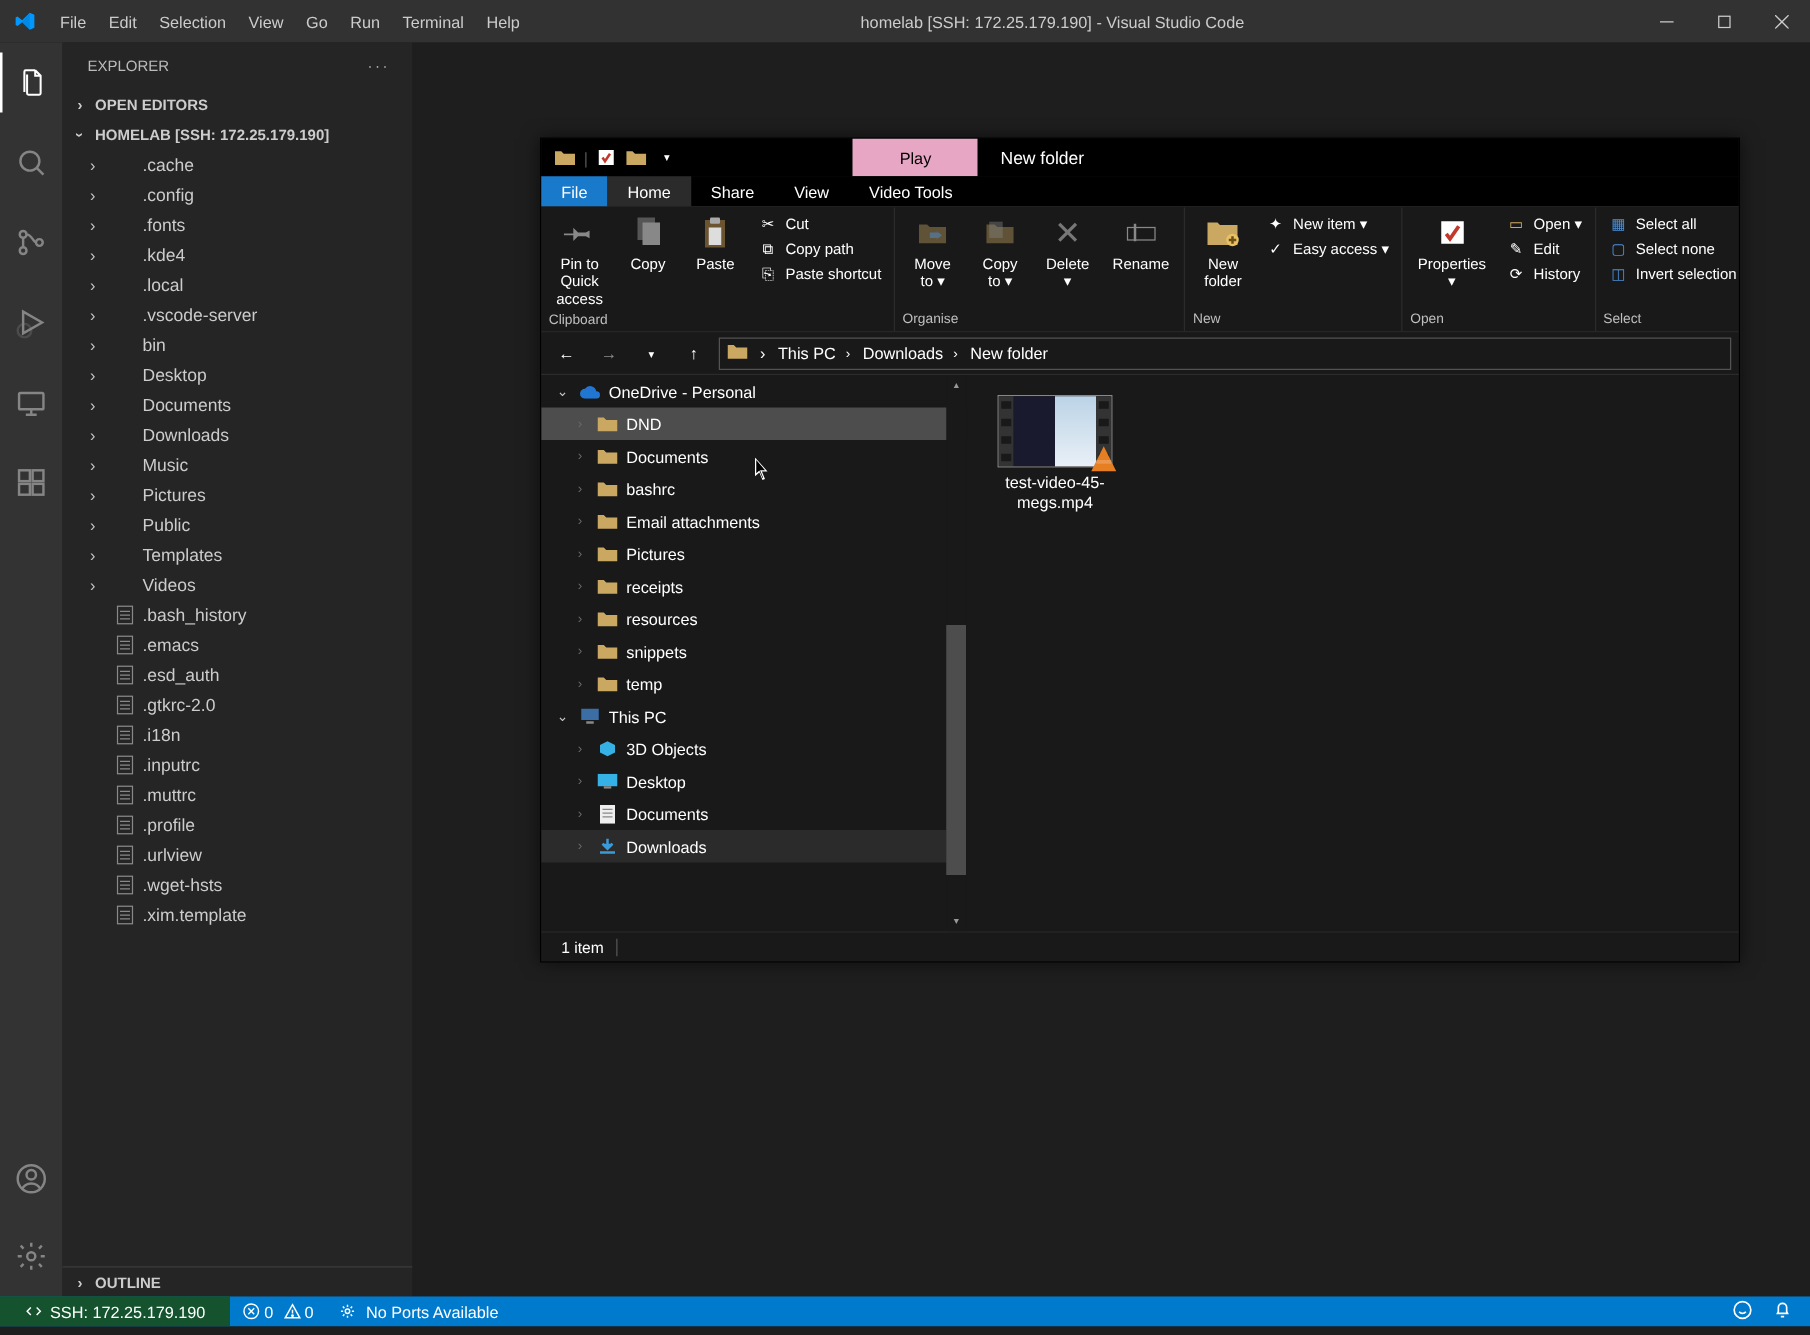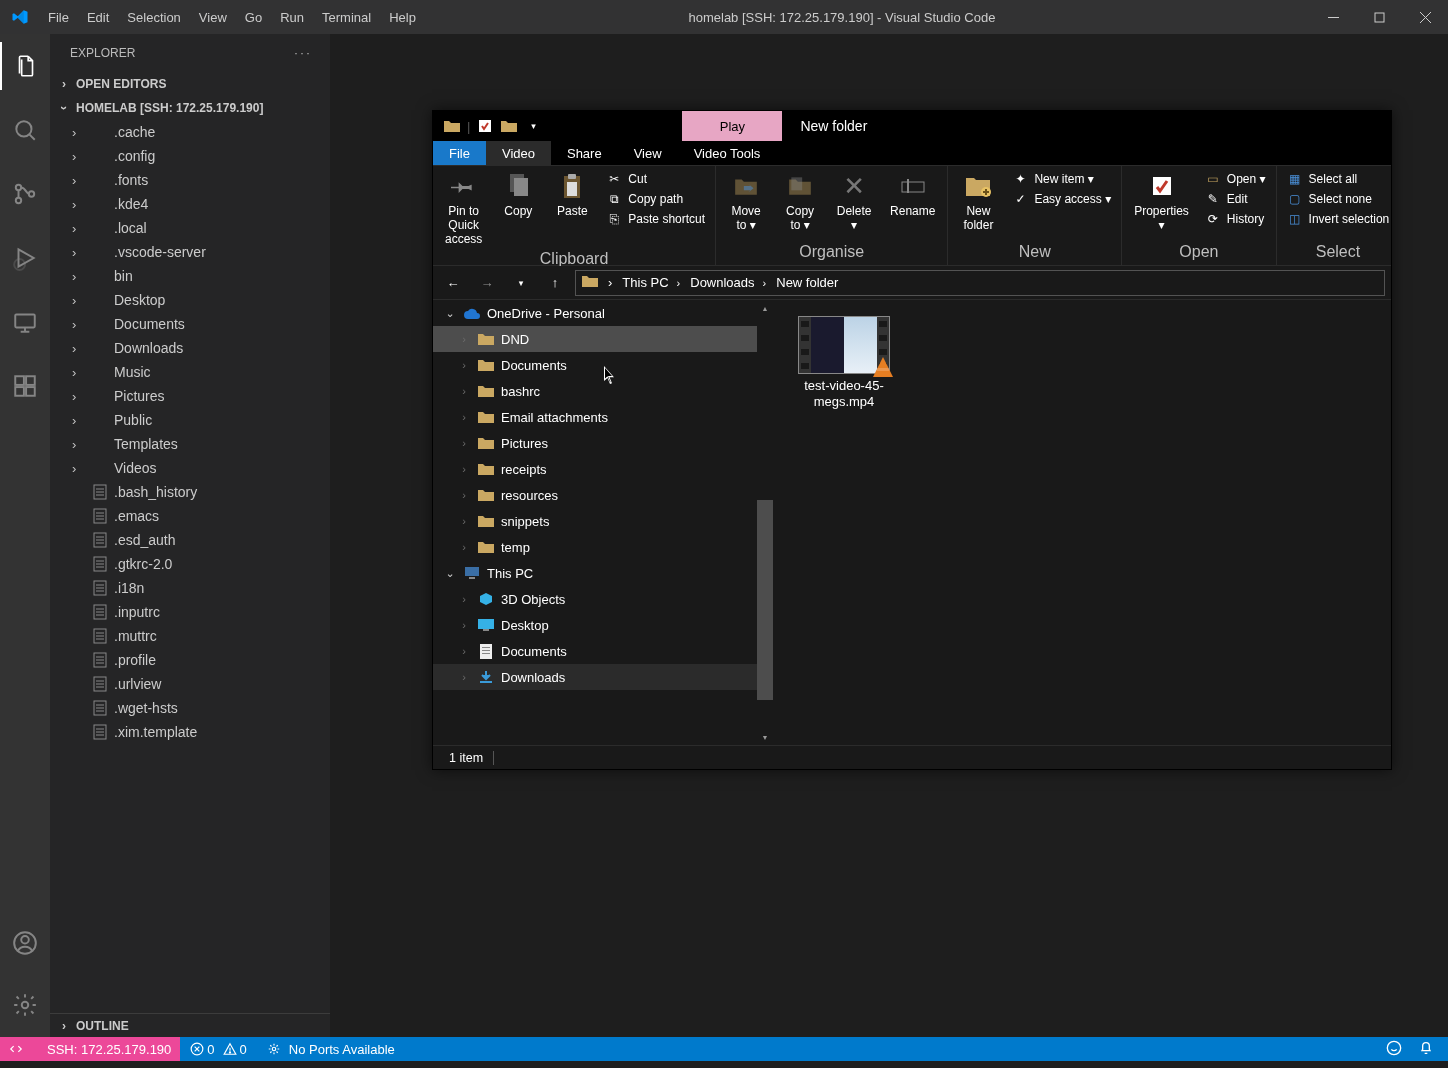--- a/index.html
+++ b/index.html
@@ -29,38 +29,38 @@
   .section-title .chev { font-size:12px; width:12px; text-align:center; }
   .tree { flex:1; overflow:auto; }
   .tree-item { height:24px; display:flex; align-items:center; gap:6px; padding-left:22px; cursor:pointer; font-size:14px; color:#cccccc; }
   .tree-item .arrow { width:14px; font-size:13px; color:#c5c5c5; }
   .tree-item .ficon { width:16px; display:flex; align-items:center; justify-content:center; }
   .outline { border-top:1px solid #3c3c3c; }
 
   .editor { flex:1; background:#1e1e1e; position:relative; }
 
   .statusbar { height:24px; background:#007acc; color:#ffffff; display:flex; align-items:center; font-size:13px; }
-  .status-remote { background:#ec4899; height:24px; display:flex; align-items:center; padding:0 9px; gap:24px; }
+  .status-remote { background:#14532d; height:24px; display:flex; align-items:center; padding:0 20px; gap:6px; }
   .status-grp { display:flex; align-items:center; gap:8px; padding:0 10px; }
   .status-right { margin-left:auto; display:flex; align-items:center; gap:16px; padding-right:14px; }
 
   
   .fe-window { position:absolute; left:432px; top:110px; width:960px; height:660px; background:#191919; box-shadow:0 0 14px rgba(0,0,0,.6); border:1px solid #000; display:flex; flex-direction:column; }
   .fe-titlebar { height:30px; background:#000000; display:flex; align-items:center; }
   .fe-qat { display:flex; align-items:center; gap:6px; padding:0 10px; height:30px; }
   .fe-qat .q { width:18px; height:18px; display:flex; align-items:center; justify-content:center; }
   .fe-media-tab { width:100px; height:30px; background:#e7a6c4; color:#000; display:flex; align-items:center; justify-content:center; font-size:13px; margin-left:auto; margin-right:0; }
   .fe-window-title { color:#ffffff; padding:0 18px; font-size:14px; flex:1; }
   .fe-tabs { height:25px; background:#000; display:flex; align-items:stretch; gap:0; border-bottom:1px solid #2b2b2b; }
   .fe-tab { padding:0 16px; display:flex; align-items:center; font-size:13px; color:#ffffff; cursor:pointer; }
   .fe-tab.file { background:#1979ca; }
   .fe-tab.home { background:#2b2b2b; }
   .fe-ribbon { background:#191919; display:flex; align-items:stretch; height:100px; border-bottom:1px solid #2b2b2b; }
   .rib-group { border-right:1px solid #2b2b2b; display:flex; flex-direction:column; padding:2px 6px 0 6px; }
-  .rib-group .label { font-size:16px; color:#bfbfbf; text-align:center; padding:2px 0 4px; }
+  .rib-group .label { font-size:11px; color:#bfbfbf; text-align:left; padding:2px 0 4px; }
   .rib-body { flex:1; display:flex; gap:6px; align-items:flex-start; }
   .big-btn { display:flex; flex-direction:column; align-items:center; justify-content:flex-start; padding:2px 6px; gap:2px; cursor:pointer; min-width:48px; }
   .big-btn .bicon { width:32px; height:32px; display:flex; align-items:center; justify-content:center; color:#cccccc; }
   .big-btn .blabel { font-size:12px; color:#ffffff; text-align:center; line-height:14px; white-space:pre-line; }
   .small-col { display:flex; flex-direction:column; gap:2px; padding-top:2px; }
   .small-btn { display:flex; align-items:center; gap:6px; font-size:12px; color:#ffffff; padding:1px 4px; cursor:pointer; white-space:nowrap; }
   .small-btn .sicon { width:16px; height:16px; display:flex; align-items:center; justify-content:center; }
 
   .fe-addr { height:34px; background:#191919; display:flex; align-items:center; padding:0 6px; gap:6px; border-bottom:1px solid #2b2b2b; }
   .nav-btn { width:28px; height:28px; display:flex; align-items:center; justify-content:center; color:#ffffff; cursor:pointer; }
@@ -500,21 +500,21 @@
         </span>
       <span class="q" style="color:#fff;font-size:9px;">▾</span>
     </div>
     <div style="width:130px;"></div>
     <div class="fe-media-tab">Play</div>
     <div class="fe-window-title">New folder</div>
   </div>
 
   <div class="fe-tabs" id="fe-tabs">
       <div class="fe-tab file">File</div>
-      <div class="fe-tab home">Video</div>
+      <div class="fe-tab home">Home</div>
       <div class="fe-tab">Share</div>
       <div class="fe-tab">View</div>
       <div class="fe-tab">Video Tools</div>
     </div>
 
   <div class="fe-ribbon">
 
     <div class="rib-group">
       <div class="rib-body">
         <div class="big-btn">

